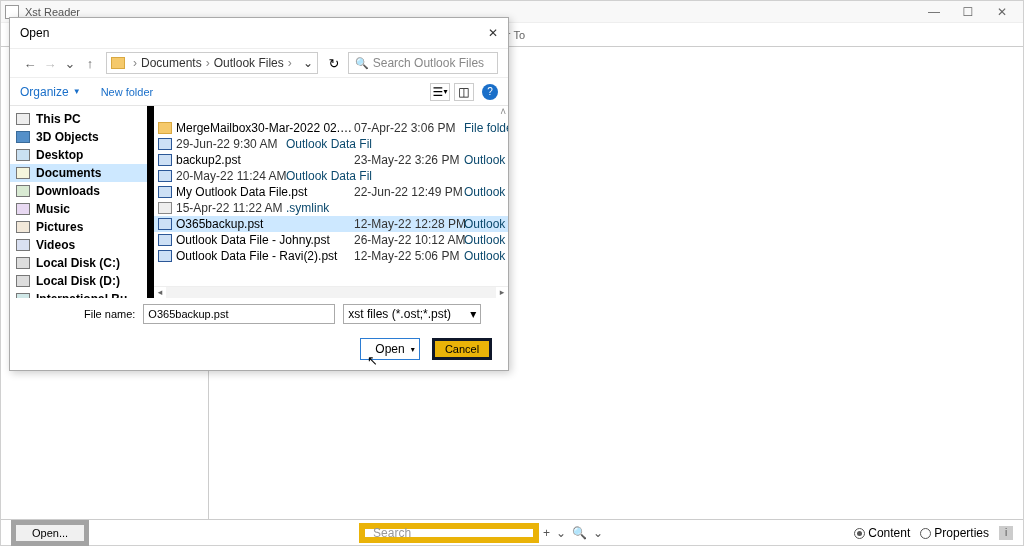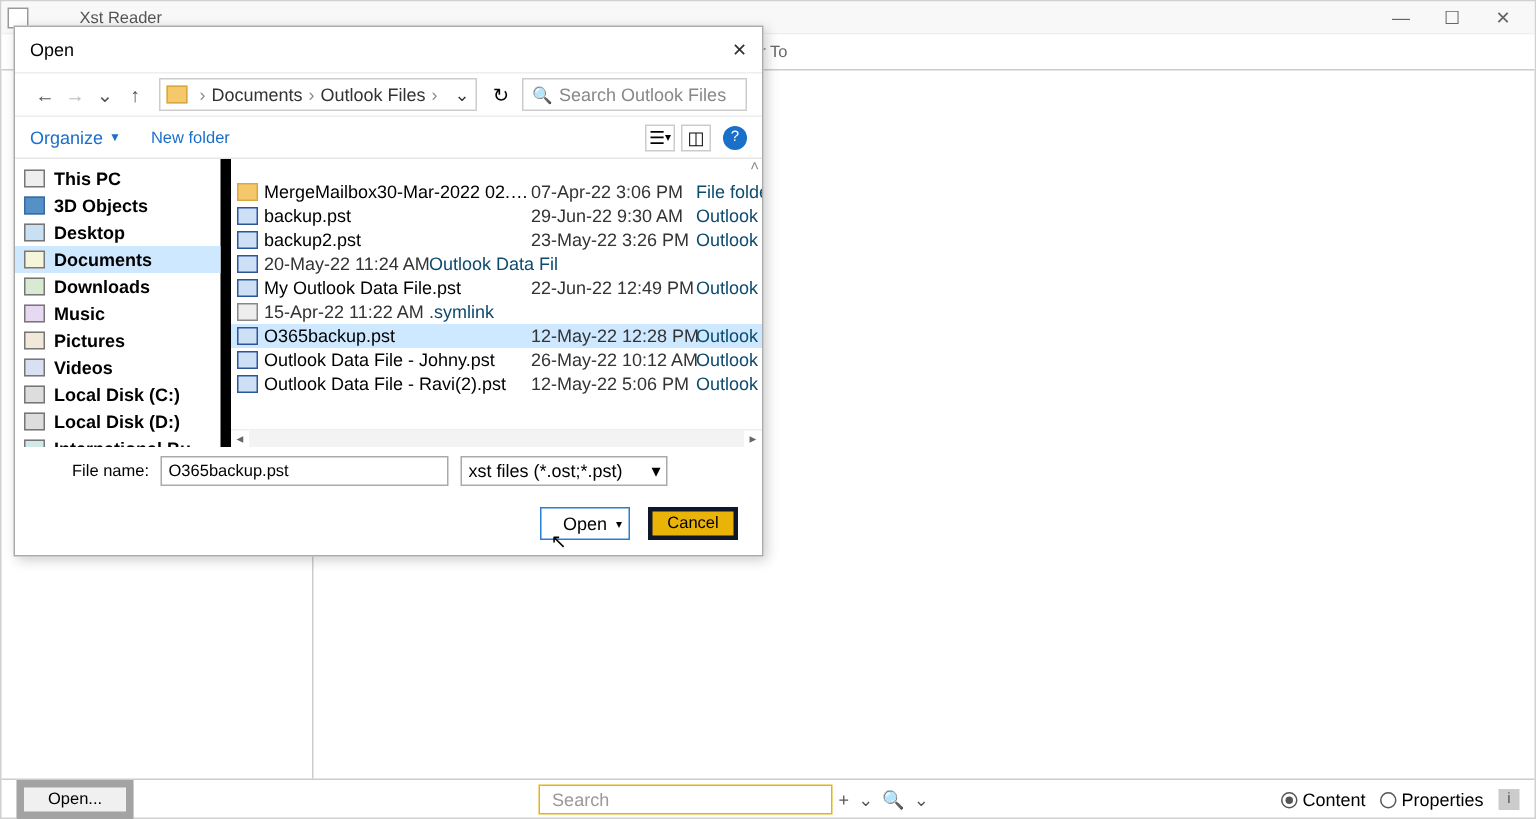--- a/index.html
+++ b/index.html
@@ -1,34 +1,34 @@
 <!DOCTYPE html>
 <html><head>
 <meta charset="utf-8">
 <style>
 * { margin:0; padding:0; box-sizing:border-box; font-family: "Segoe UI", Tahoma, sans-serif; font-size:12px; }
 html,body { width:1024px; height:546px; overflow:hidden; background:#fff; }
 
 .main-window { width:1024px; height:546px; position:relative; border:1px solid #d0d0d0; background:#fff; }
 .titlebar { height:22px; background:#f8f8f8; display:flex; align-items:center; padding:0 4px; border-bottom:1px solid #eee; }
 .titlebar .appicon { width:14px; height:14px; border:1px solid #999; background:#fff; margin-right:6px; }
-.titlebar .title { color:#555; font-size:11px; flex:1;margin-left:28px; }
+.titlebar .title { color:#555; font-size:11px; flex:1; }
 .win-btn { width:34px; height:22px; display:flex; align-items:center; justify-content:center; color:#666; }
 
 .top-toolbar { height:24px; background:#fff; border-bottom:1px solid #ccc; display:flex; align-items:center; }
 .top-toolbar .fill { flex:1; }
 .top-toolbar .hint { color:#666; font-size:11px; padding:0 8px; }
 
 .main-body { display:flex; height:calc(100% - 22px - 24px - 26px); }
 .main-left { width:208px; border-right:1px solid #ccc; }
 .main-right { flex:1; }
 
 .status-bar { height:26px; border-top:1px solid #ccc; display:flex; align-items:center; padding:0 10px; }
 .open-btn { background:#f0f0f0; border:5px solid #a3a3a3; padding:2px 16px; font-size:11px; }
-.status-search { margin-left:270px; width:196px; height:20px; border:1px solid #eab308; padding:0 8px; font-size:11px; color:#999; display:flex; align-items:center; }
+.status-search { margin-left:270px; width:180px; height:20px; border:6px solid #eab308; padding:0 8px; font-size:11px; color:#999; display:flex; align-items:center; }
 .status-icons { margin-left:4px; display:flex; align-items:center; gap:6px; color:#555; font-size:13px; }
 .status-right { margin-left:auto; display:flex; align-items:center; gap:10px; font-size:11px; }
 .radio-dot { width:11px; height:11px; border:1px solid #555; border-radius:50%; display:inline-block; vertical-align:middle; margin-right:3px; }
 .radio-dot.filled::after { content:""; display:block; width:5px; height:5px; background:#555; border-radius:50%; margin:2px; }
 .info-sq { width:14px; height:14px; background:#ccc; color:#555; font-size:10px; display:inline-flex; align-items:center; justify-content:center; }
 
 
 .dialog { position:absolute; left:8px; top:16px; width:500px; height:354px; background:#fff; border:1px solid #aaa; box-shadow:2px 2px 8px rgba(0,0,0,0.2); display:flex; flex-direction:column; }
 .dlg-title { height:30px; display:flex; align-items:center; padding:0 10px; }
 .dlg-title span { font-size:12px; }
@@ -82,21 +82,21 @@
 .row-icon.file { border-color:#2b5797; background:#cde0f5; }
 .row-icon.sym { border-color:#888; background:#eee; }
 .r-name { width:178px; overflow:hidden; text-overflow:ellipsis; }
 .r-date { width:110px; color:#333; }
 .r-type { flex:1; overflow:hidden; color:#0c4a6e; }
 .h-scroll { height:12px; border-top:1px solid #eee; display:flex; }
 .h-scroll .track { flex:1; background:#f3f3f3; }
 .h-scroll .arrow { width:12px; text-align:center; font-size:9px; color:#666; }
 
 .dlg-bottom { padding:6px 10px 10px 10px; display:flex; flex-wrap:wrap; align-items:center; gap:8px; }
-.fn-label { font-size:11px; margin-left:28px; }
+.fn-label { font-size:11px; margin-left:64px; }
 .fn-input { width:192px; height:20px; border:1px solid #aaa; padding:0 4px; font-size:11px; }
 .ft-select { width:138px; height:20px; border:1px solid #aaa; font-size:11px; padding:0 4px; display:flex; align-items:center; justify-content:space-between; }
 .btn-row { width:100%; display:flex; justify-content:flex-end; gap:12px; margin-top:6px; padding-right:6px;}
 .dlg-btn { width:60px; height:22px; border:3px solid #0f172a; background:#eab308; font-size:11px; display:flex; align-items:center; justify-content:center; cursor:pointer; }
 .dlg-btn.primary { border:1px solid #2b7cd3; background:#fff; }
 .cursor { position:absolute; left:366px; top:352px; font-size:13px; pointer-events:none; }
 </style>
 </head>
 <body>
 
@@ -231,21 +231,20 @@
         <div class="scroll-up">˄</div>
         <div class="rows" id="rows">
             <div class="row">
               <span class="row-icon "></span>
               <span class="r-name">MergeMailbox30-Mar-2022 02.09.55</span>
               <span class="r-date">07-Apr-22 3:06 PM</span>
               <span class="r-type">File folder</span>
             </div>
             <div class="row">
               <span class="row-icon file"></span>
-              <span class="r-name">backup.pst</span>
               <span class="r-date">29-Jun-22 9:30 AM</span>
               <span class="r-type">Outlook Data Fil</span>
             </div>
             <div class="row">
               <span class="row-icon file"></span>
               <span class="r-name">backup2.pst</span>
               <span class="r-date">23-May-22 3:26 PM</span>
               <span class="r-type">Outlook Data Fil</span>
             </div>
             <div class="row">

